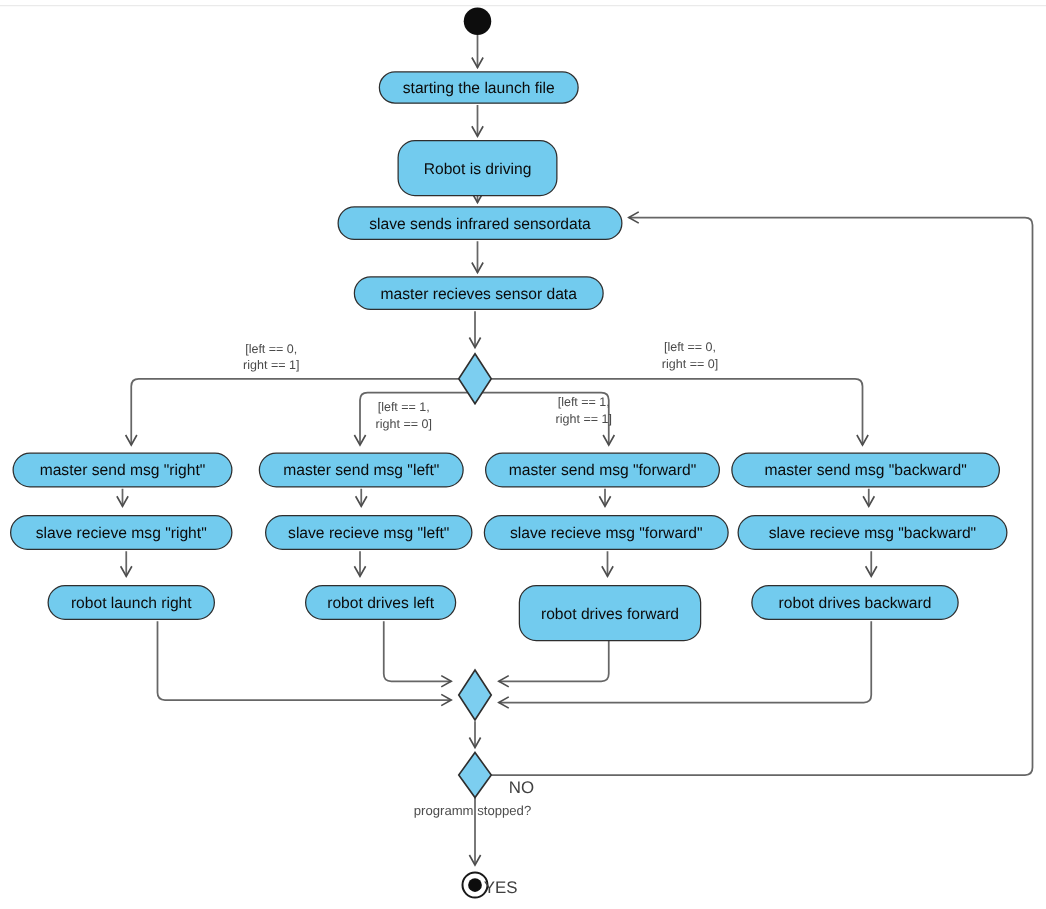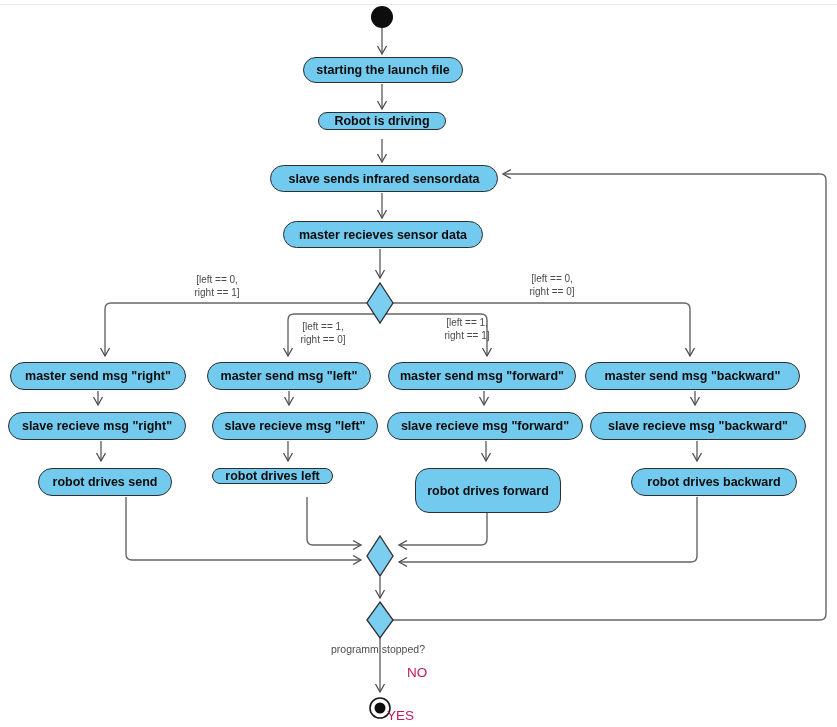--- a/index.html
+++ b/index.html
@@ -9,28 +9,28 @@
   }
   .top-rule { position:absolute; left:0; top:4px; width:837px; height:1px; background:#eaeaea; }
   svg.layer { position:absolute; left:0; top:0; }
   .edge { fill:none; stroke:var(--edge-color,#666); stroke-width:1.4; }
   .node {
     position:absolute; box-sizing:border-box;
     display:flex; align-items:center; justify-content:center;
     background:var(--node-fill,#72CBEE);
     border:1.6px solid var(--node-border,#2e2e2e);
     border-radius:14px;
-    font-size:12.5px; font-weight:bold; color:#0b0b0b; white-space:nowrap;
+    font-size:12.5px; font-weight:normal; color:#0b0b0b; white-space:nowrap;
     z-index:2;
   }
   .guard {
     position:absolute; font-size:10px; color:#4a4a4a; line-height:1.3;
     white-space:pre-line; text-align:center; z-index:3;
   }
-  .edge-word { position:absolute; font-size:13.5px; color:#be185d; z-index:3;margin-top:43px; }
+  .edge-word { position:absolute; font-size:13.5px; color:#404040; z-index:3; }
   .question { position:absolute; font-size:10.5px; color:#4d4d4d; z-index:3; }
 </style>
 </head>
 <body>
 
 <div id="canvas">
   <div class="top-rule"></div>
 
   <svg class="layer" width="837" height="727" viewBox="0 0 837 727">
     <defs>
@@ -77,21 +77,21 @@
     <path d="M380,536 L393,556 L380,576 L367,556 Z" stroke="#2e2e2e" stroke-width="1.3" fill="#7CCEF0"></path>
     <path d="M380,602 L393,620 L380,638 L367,620 Z" stroke="#2e2e2e" stroke-width="1.3" fill="#7CCEF0"></path>
 
     <circle cx="380" cy="708" r="10" fill="#ffffff" stroke="#1a1a1a" stroke-width="1.6"></circle>
     <circle cx="380" cy="708" r="5.5" fill="#0d0d0d"></circle>
   </svg>
 
   <div class="node" style="left:303px;top:57px;width:160px;height:26px;">
       <span>starting the launch file</span>
     </div>
-  <div class="node" style="left:318px;top:112px;width:128px;height:18px;">
+  <div class="node" style="left:318px;top:112px;width:128px;height:45px;">
       <span>Robot is driving</span>
     </div>
   <div class="node" style="left:270px;top:165px;width:228px;height:27px;">
       <span>slave sends infrared sensordata</span>
     </div>
   <div class="node" style="left:283px;top:221px;width:200px;height:27px;text-align:right;">
       <span>master recieves sensor data</span>
     </div>
 
   <div class="node" style="left:10px;top:362px;width:176px;height:28px;">
@@ -114,37 +114,37 @@
       <span>slave recieve msg "left"</span>
     </div>
   <div class="node" style="left:387px;top:412px;width:196px;height:28px;">
       <span>slave recieve msg "forward"</span>
     </div>
   <div class="node" style="left:590px;top:412px;width:216px;height:28px;">
       <span>slave recieve msg "backward"</span>
     </div>
 
   <div class="node" style="left:38px;top:468px;width:134px;height:28px;">
-      <span>robot drives send</span>
+      <span>robot launch right</span>
     </div>
-  <div class="node" style="left:212px;top:468px;width:121px;height:16px;">
+  <div class="node" style="left:244px;top:468px;width:121px;height:28px;">
       <span>robot drives left</span>
     </div>
   <div class="node" style="left:415px;top:468px;width:146px;height:45px;">
       <span>robot drives forward</span>
     </div>
-  <div class="node" style="left:631px;top:468px;width:166px;height:28px;">
+  <div class="node" style="left:601px;top:468px;width:166px;height:28px;">
       <span>robot drives backward</span>
     </div>
 
   <div class="guard" style="left:186px;top:273px;width:62px;">[left == 0,
 right == 1]</div>
   <div class="guard" style="left:292px;top:320px;width:62px;">[left == 1,
 right == 0]</div>
   <div class="guard" style="left:438px;top:316px;width:58px;">[left == 1,
 right == 1]</div>
   <div class="guard" style="left:522px;top:272px;width:60px;">[left == 0,
 right == 0]</div>
 
   <div class="edge-word" style="left:407px;top:622px;">NO</div>
   <div class="question" style="left:331px;top:643px;width:96px;">programm stopped?</div>
-  <div class="edge-word" style="left:387px;top:665px;">YES</div>
+  <div class="edge-word" style="left:387px;top:702px;">YES</div>
 </div>
 
 </body></html>

